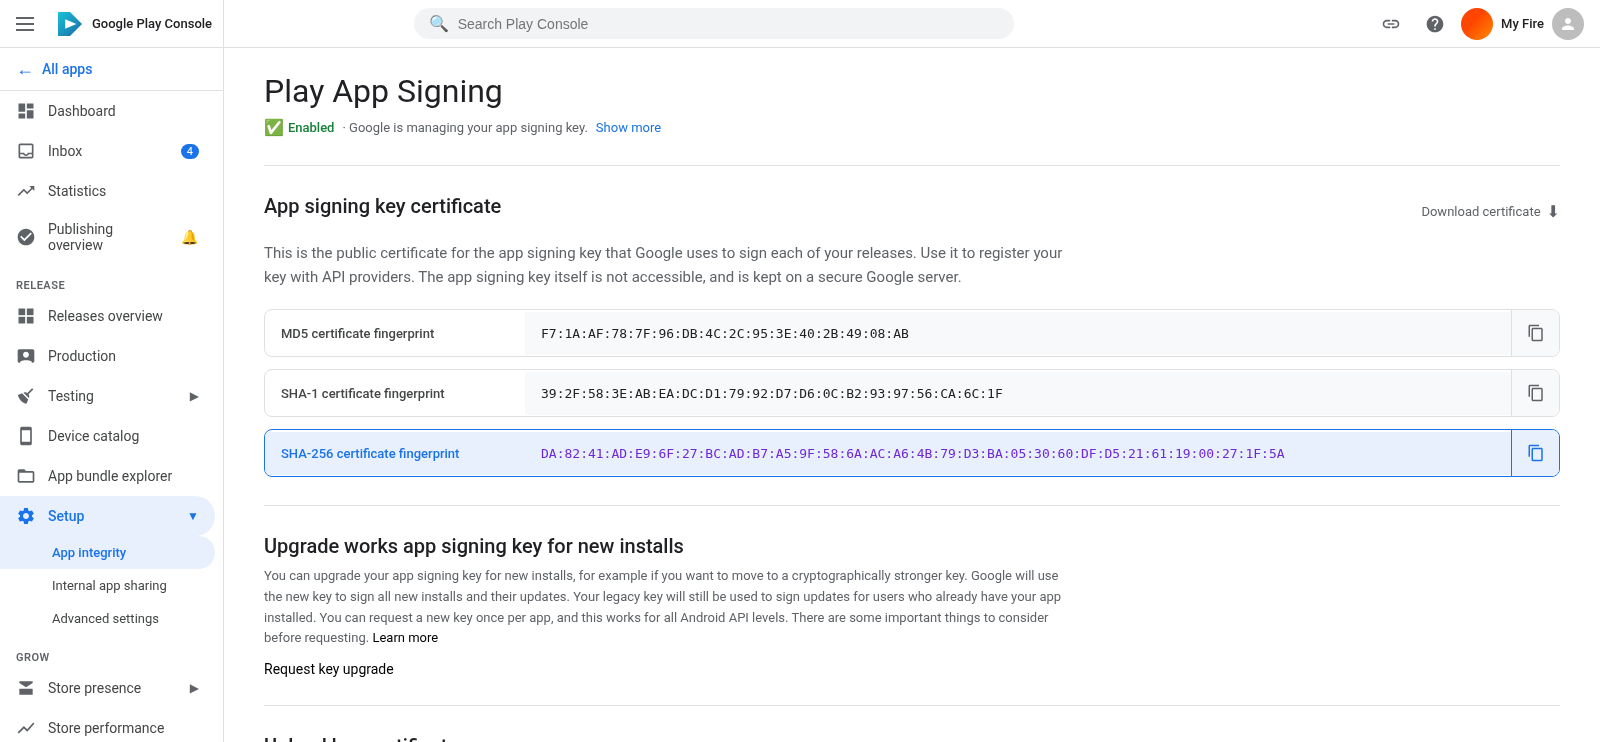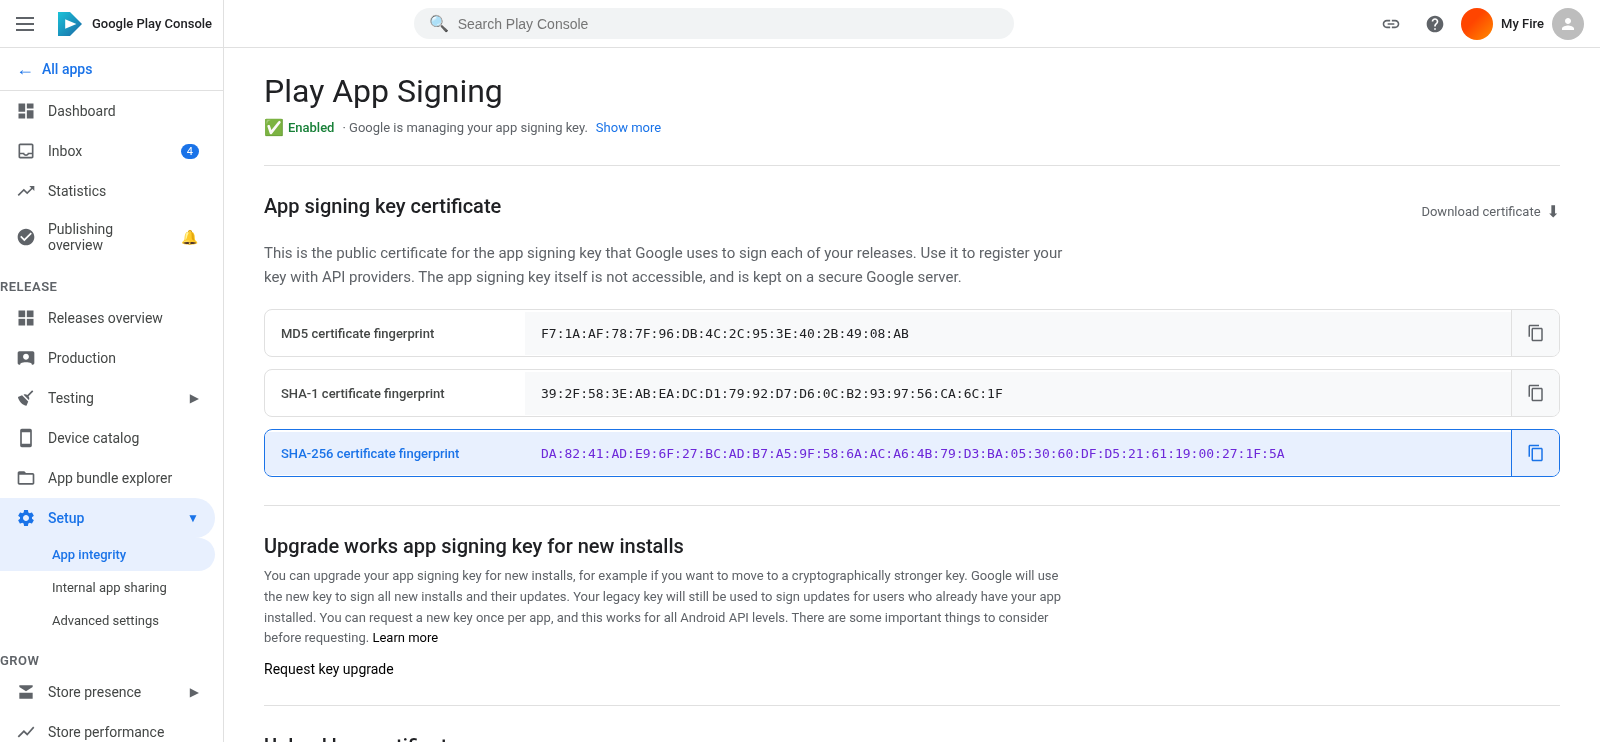--- a/index.html
+++ b/index.html
@@ -56,24 +56,24 @@
       border-radius: 0 24px 24px 0;
       margin-right: 8px;
     }
     .nav-item.active { background: #e8f0fe; color: #1a73e8; font-weight: 500; }
     .nav-item .nav-icon { width: 20px; height: 20px; display: flex; align-items: center; justify-content: center; color: #5f6368; flex-shrink: 0; }
     .nav-item.active .nav-icon { color: #1a73e8; }
     .nav-item .badge { margin-left: auto; background: #1a73e8; color: #fff; border-radius: 10px; font-size: 11px; padding: 1px 6px; }
     .nav-item .bell-icon { margin-left: auto; color: #5f6368; }
 
     .section-label {
-      font-size: 13px;
+      font-size: 11px;
       font-weight: 600;
       color: #5f6368;
-      padding: 16px 0 4px;
+      padding: 16px 16px 4px;
       text-transform: uppercase;
       letter-spacing: 0.5px;
     }
 
     .sub-item {
       display: flex; align-items: center;
       padding: 9px 16px 9px 52px;
       cursor: pointer;
       font-size: 13px;
       color: #444746;

